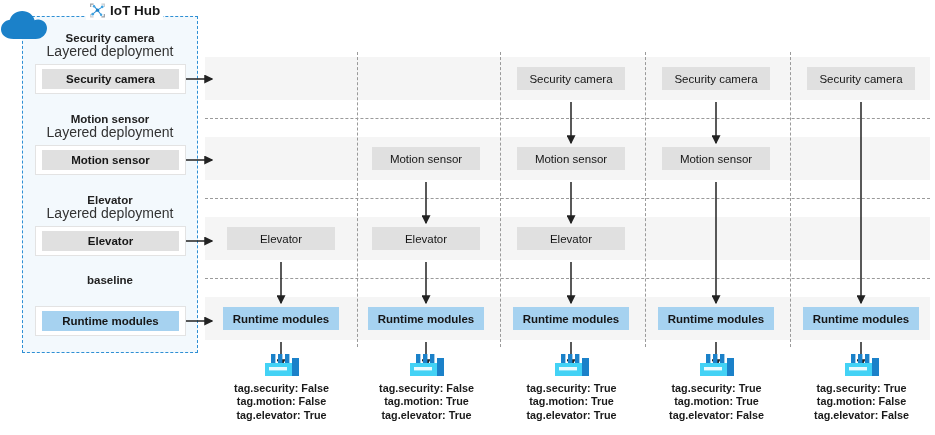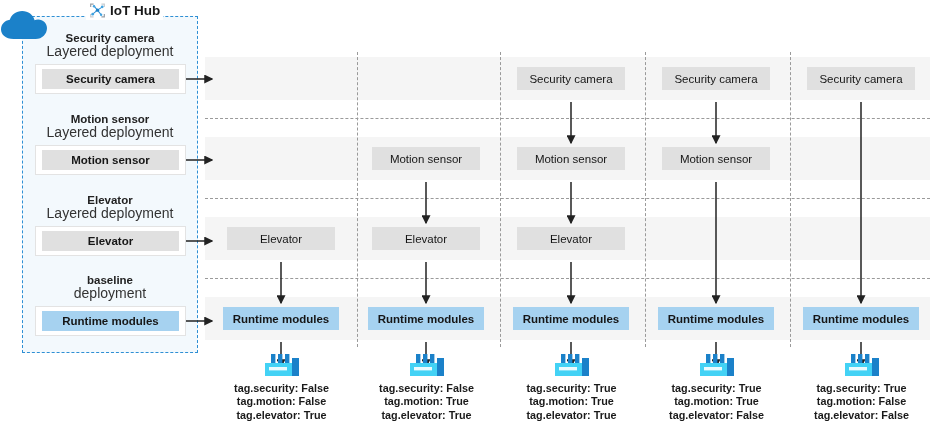--- a/index.html
+++ b/index.html
@@ -170,21 +170,20 @@
   <div class="hub-group-label" style="top:194px">
     <span class="l1">Elevator</span>
     <span class="l2">Layered deployment</span>
   </div>
   <div class="hub-box-outer" style="top:226px">
     <div class="hub-box-inner">Elevator</div>
   </div>
 
   <div class="hub-group-label" style="top:274px">
     <span class="l1">baseline</span>
-    <span class="l2">deployment</span>
   </div>
   <div class="hub-box-outer" style="top:306px">
     <div class="hub-box-inner accent">Runtime modules</div>
   </div>
 
   <div id="grid">
     <div class="row-band" style="top:5px"></div>
     <div class="row-band" style="top:85px"></div>
     <div class="row-band" style="top:165px"></div>
     <div class="row-band" style="top:245px"></div>

